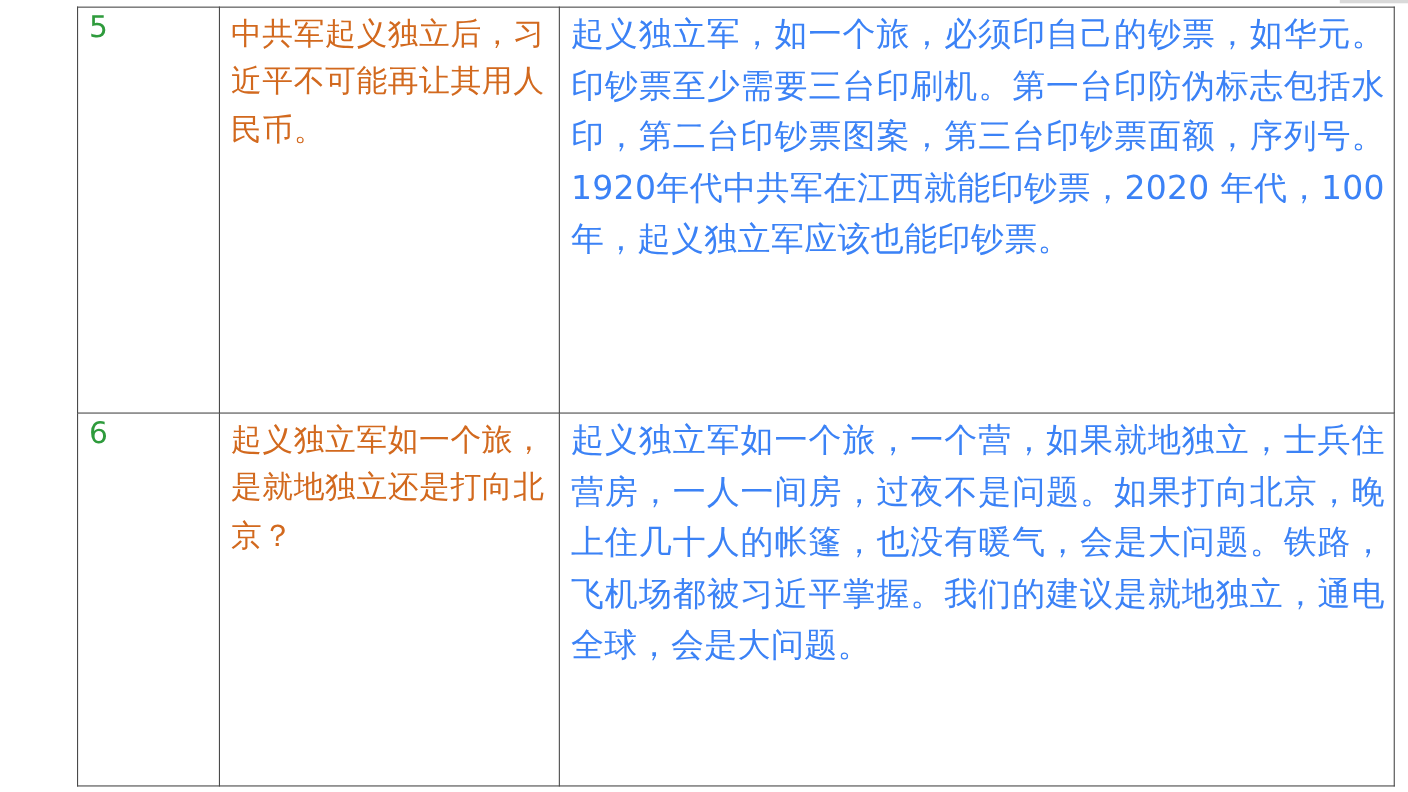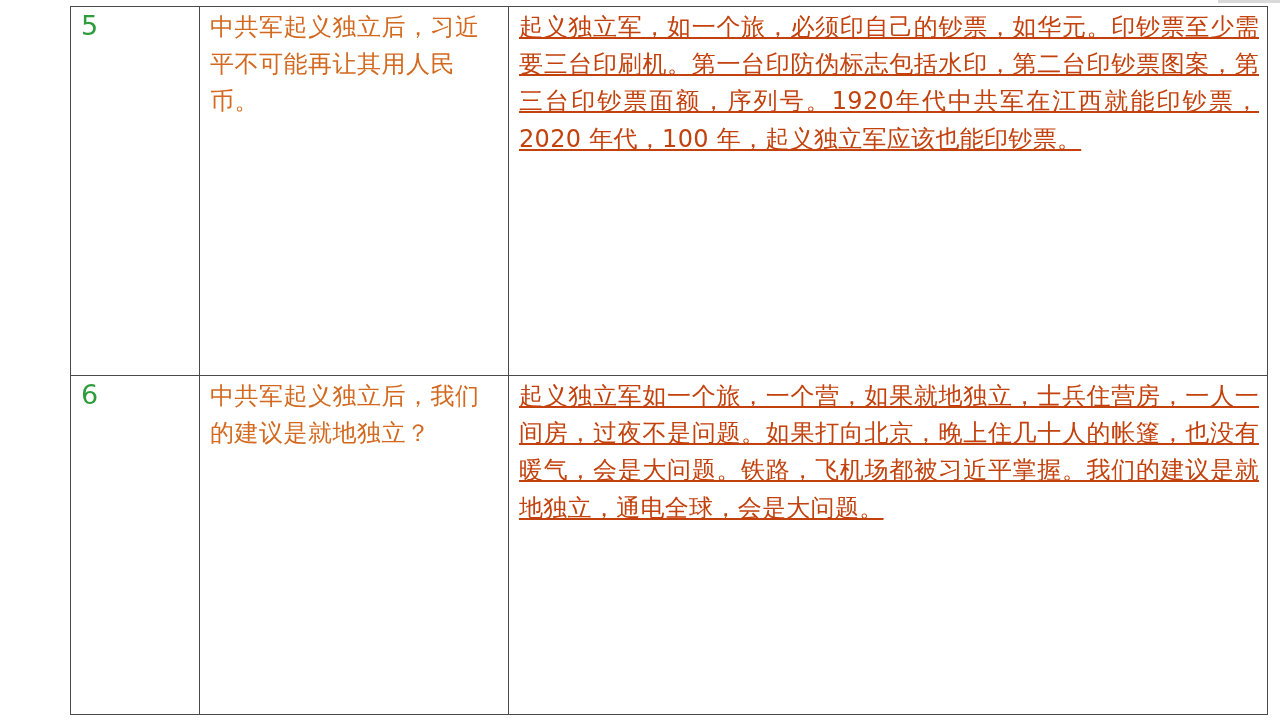--- a/index.html
+++ b/index.html
@@ -49,36 +49,35 @@
   .cell-num {
     color: #2e9b3c;
     font-size: 27px;
     line-height: 1.25;
     padding-top: 8px;
     font-family: "DejaVu Sans", "Liberation Sans", sans-serif;
   }
 
   .cell-topic {
     color: #d2691e;
-    font-size: 24px;
+    font-size: 28px;
     line-height: 1.55;
     letter-spacing: 0.5px;
     padding-top: 6px;
     font-family: "DejaVu Sans", "Liberation Sans", sans-serif;
   }
 
   .cell-body {
-    color: #c2410c;
-    font-size: 24px;
+    color: #3b82f6;
+    font-size: 30px;
     line-height: 1.55;
     letter-spacing: 0.3px;
     padding-top: 6px;
     text-align: justify;
     font-family: "DejaVu Sans", "Liberation Sans", sans-serif;
-    text-decoration: underline;
   }
 
   .row-5 .cell-num,
   .row-5 .cell-topic,
   .row-5 .cell-body {
     height: 360px;
   }
 
   .row-6 .cell-num,
   .row-6 .cell-topic,
@@ -106,20 +105,20 @@
     <tbody>
 
       <tr class="row-5">
         <td class="col-num cell-num">5</td>
         <td class="col-topic cell-topic">中共军起义独立后，习近平不可能再让其用人民币。</td>
         <td class="col-body cell-body">起义独立军，如一个旅，必须印自己的钞票，如华元。印钞票至少需要三台印刷机。第一台印防伪标志包括水印，第二台印钞票图案，第三台印钞票面额，序列号。1920年代中共军在江西就能印钞票，2020 年代，100 年，起义独立军应该也能印钞票。</td>
       </tr>
 
       <tr class="row-6">
         <td class="col-num cell-num">6</td>
-        <td class="col-topic cell-topic">中共军起义独立后，我们的建议是就地独立？</td>
+        <td class="col-topic cell-topic">起义独立军如一个旅，是就地独立还是打向北京？</td>
         <td class="col-body cell-body">起义独立军如一个旅，一个营，如果就地独立，士兵住营房，一人一间房，过夜不是问题。如果打向北京，晚上住几十人的帐篷，也没有暖气，会是大问题。铁路，飞机场都被习近平掌握。我们的建议是就地独立，通电全球，会是大问题。</td>
       </tr>
 
     </tbody>
   </table>
 
 </div>
 
 </body></html>

